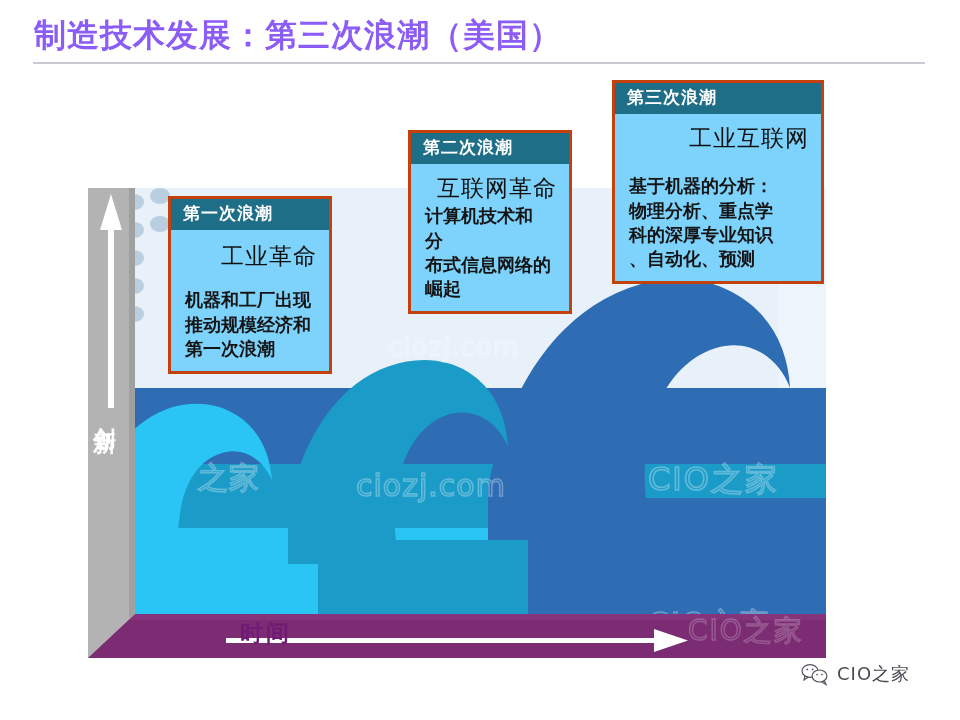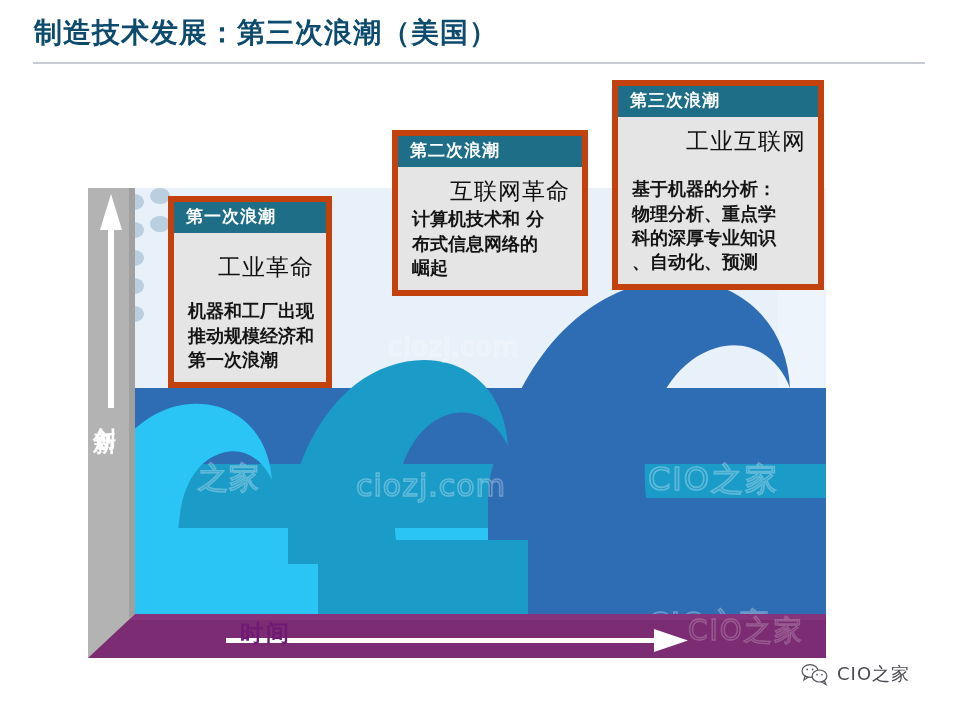--- a/index.html
+++ b/index.html
@@ -4,21 +4,21 @@
 <style>
   html,body{margin:0;padding:0;}
   body{
     width:960px;height:720px;background:#ffffff;
     font-family:"Liberation Sans","DejaVu Sans",sans-serif;
     overflow:hidden;position:relative;
   }
   #page-title{
     position:absolute;left:34px;top:14px;
     font-family:"DejaVu Sans","Liberation Sans",sans-serif;
-    font-size:28px;font-weight:700;color:#0c4a6e;letter-spacing:1px;
+    font-size:32px;font-weight:700;color:#8b5cf6;letter-spacing:1px;
     white-space:nowrap;
   }
   #title-rule{
     position:absolute;left:33px;top:62px;width:892px;height:2px;
     background:#c8ccd2;
   }
 
   
   #chart{
     position:absolute;left:88px;top:188px;width:738px;height:470px;
@@ -36,22 +36,22 @@
   }
   #x-axis-label{
     position:absolute;left:240px;top:618px;
     font-family:"DejaVu Sans","Liberation Sans",sans-serif;
     font-size:23px;font-weight:700;color:#701a75;letter-spacing:3px;
   }
 
   
   .card{
     position:absolute;
-    background:#e5e5e5;
-    border:6px solid #c2410c;
+    background:#7dd3fc;
+    border:3px solid #c2410c;
     box-sizing:border-box;
   }
   .card-header{
     background:#1f6e87;
     color:#ffffff;
     font-family:"DejaVu Sans","Liberation Sans",sans-serif;
     font-size:17px;font-weight:700;
     padding:5px 0 6px 12px;
     letter-spacing:1px;
     line-height:1.15;
@@ -62,23 +62,23 @@
     font-size:23px;font-weight:400;color:#111111;
     line-height:1.25;margin:0 0 6px 0;letter-spacing:1px;text-align:right;
   }
   .card-text{
     font-family:"DejaVu Serif","Liberation Serif",serif;
     font-size:18px;font-weight:700;color:#141414;
     line-height:1.35;margin:0;letter-spacing:0px;
     white-space:pre-line;
   }
   #card-wave1{left:168px;top:196px;width:164px;}
-  #card-wave1 .card-body{padding-top:20px;}
+  #card-wave1 .card-body{padding-top:12px;}
   #card-wave1 .card-title{margin-bottom:18px;}
-  #card-wave2{left:392px;top:130px;width:196px;}
+  #card-wave2{left:408px;top:130px;width:164px;}
   #card-wave2 .card-title{margin-bottom:2px;}
   #card-wave3{left:612px;top:80px;width:212px;}
   #card-wave3 .card-title{margin-bottom:22px;}
 
   
   #footer-logo{
     position:absolute;left:800px;top:662px;
     display:flex;align-items:center;gap:7px;
   }
   #footer-logo .logo-text{

